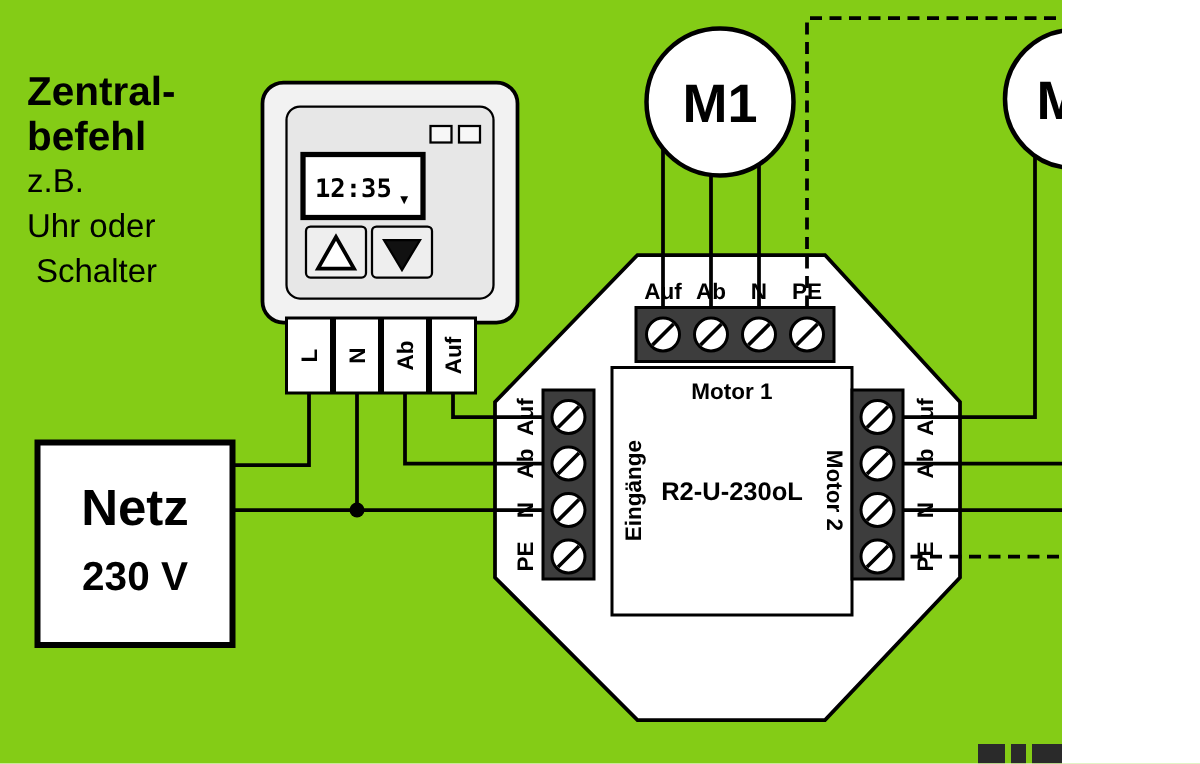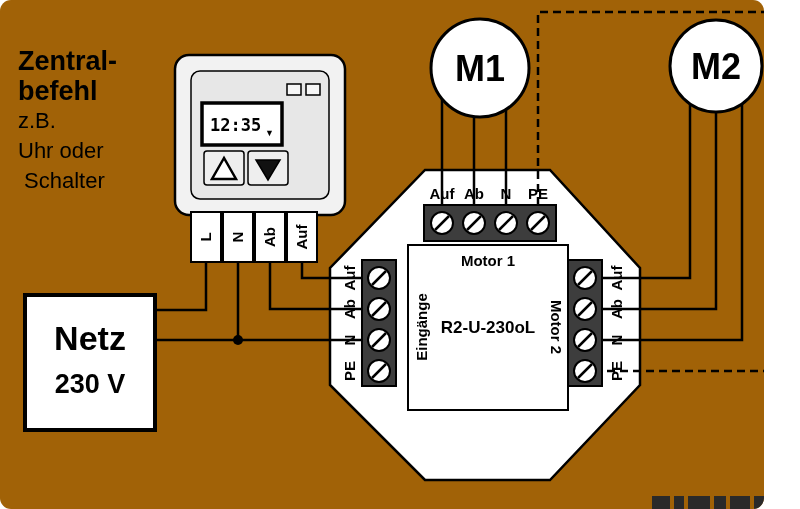--- a/index.html
+++ b/index.html
@@ -1,18 +1,18 @@
 <!DOCTYPE html>
 <html><head>
 <meta charset="utf-8">
 <style>
   html,body{margin:0;padding:0;background:#fff;}
   .stage{
-    position:relative;width:764px;height:509px;background:#a16207;
-    font-family:"Liberation Sans",sans-serif;overflow:hidden;border-radius:11px;
+    position:relative;width:708px;height:509px;background:#84cc16;
+    font-family:"Liberation Sans",sans-serif;overflow:hidden;
   }
   svg{position:absolute;left:0;top:0;}
   text{fill:#000;}
   .note-bold{font-size:27px;font-weight:bold;}
   .note-reg{font-size:22px;}
   .term-lbl{font-size:15px;font-weight:bold;}
   .motor-lbl{font-size:36px;font-weight:bold;}
   .box-lbl{font-size:15px;font-weight:bold;}
   .model-lbl{font-size:17px;font-weight:bold;}
   .netz-main{font-size:34px;font-weight:bold;}

